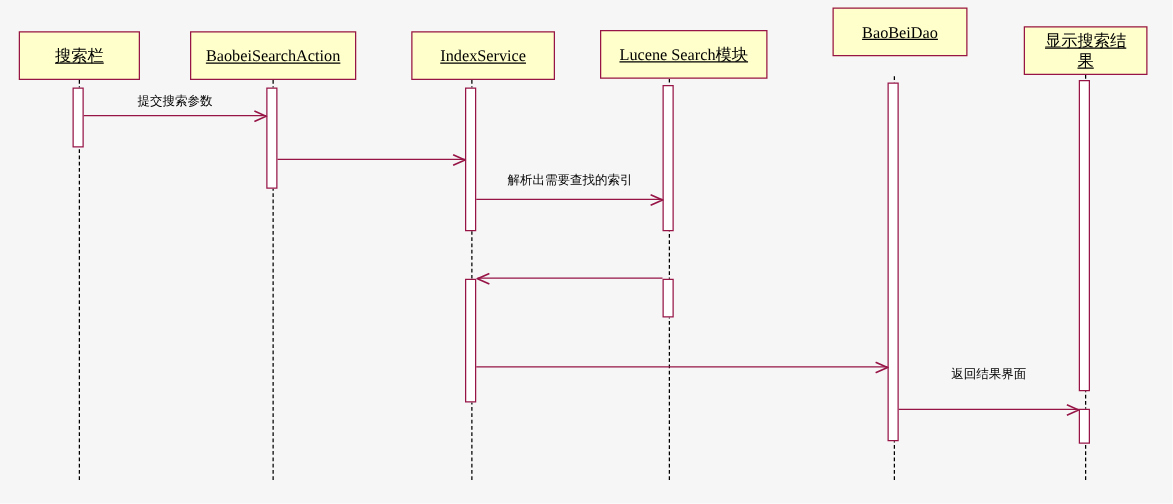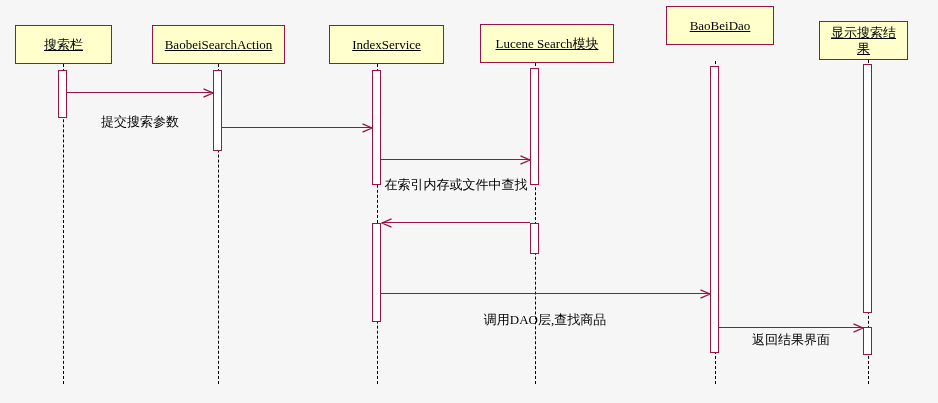--- a/index.html
+++ b/index.html
@@ -55,24 +55,23 @@
   
   .mline{
     position:absolute;height:0;
     border-top:1px solid var(--maroon);
     z-index:4;
   }
   .ah{position:absolute;z-index:5;}
   .mlabel{
     position:absolute;
     transform:translateX(-50%);
-    font-size:13px;line-height:16px;
+    font-size:10px;line-height:16px;
     white-space:nowrap;
     z-index:5;
-    margin-top:40px;
   }
 </style>
 </head>
 <body>
 
 <div class="canvas">
 
   <div class="lifeline" style="left:63px;top:64px;height:320px"></div>
   <div class="lifeline" style="left:218px;top:64px;height:320px"></div>
   <div class="lifeline" style="left:377px;top:64px;height:320px"></div>
@@ -88,21 +87,21 @@
   </div>
   <div class="pbox" style="left:329px;top:25px;width:115px;height:39px">
     <span class="pname">IndexService</span>
   </div>
   <div class="pbox" style="left:480px;top:24px;width:134px;height:39px">
     <span class="pname">Lucene Search模块</span>
   </div>
   <div class="pbox" style="left:666px;top:6px;width:108px;height:39px">
     <span class="pname">BaoBeiDao</span>
   </div>
-  <div class="pbox" style="left:819px;top:21px;width:89px;height:39px">
+  <div class="pbox" style="left:819px;top:21px;width:99px;height:39px">
     <span class="pname wrap2">显示搜索结果</span>
   </div>
 
   <div class="act" style="left:58px;top:70px;height:48px"></div>
   <div class="act" style="left:213px;top:70px;height:81px"></div>
   <div class="act" style="left:372px;top:70px;height:115px"></div>
   <div class="act" style="left:372px;top:223px;height:99px"></div>
   <div class="act" style="left:530px;top:68px;height:117px"></div>
   <div class="act" style="left:530px;top:223px;height:31px"></div>
   <div class="act" style="left:710px;top:66px;height:287px"></div>
@@ -117,32 +116,31 @@
 
   <div class="mline" style="left:222px;top:127px;width:150px"></div>
   <svg class="ah" style="left:361px;top:123px" width="12" height="10">
     <path d="M1.5 0.8 L11 5 L1.5 9.2" fill="none" stroke="#961446" stroke-width="1.3"></path>
   </svg>
 
   <div class="mline" style="left:381px;top:159px;width:149px"></div>
   <svg class="ah" style="left:519px;top:155px" width="12" height="10">
     <path d="M1.5 0.8 L11 5 L1.5 9.2" fill="none" stroke="#961446" stroke-width="1.3"></path>
   </svg>
-  <div class="mlabel" style="left:456px;top:137px">在索引内存或文件中查找</div>
+  <div class="mlabel" style="left:456px;top:137px">解析出需要查找的索引</div>
 
   <div class="mline" style="left:382px;top:222px;width:148px"></div>
   <svg class="ah" style="left:381px;top:218px" width="12" height="10">
     <path d="M10.5 0.8 L1 5 L10.5 9.2" fill="none" stroke="#961446" stroke-width="1.3"></path>
   </svg>
 
   <div class="mline" style="left:381px;top:293px;width:329px"></div>
   <svg class="ah" style="left:699px;top:289px" width="12" height="10">
     <path d="M1.5 0.8 L11 5 L1.5 9.2" fill="none" stroke="#961446" stroke-width="1.3"></path>
   </svg>
-  <div class="mlabel" style="left:545px;top:272px">调用DAO层,查找商品</div>
 
   <div class="mline" style="left:719px;top:327px;width:144px"></div>
   <svg class="ah" style="left:852px;top:323px" width="12" height="10">
     <path d="M1.5 0.8 L11 5 L1.5 9.2" fill="none" stroke="#961446" stroke-width="1.3"></path>
   </svg>
   <div class="mlabel" style="left:791px;top:292px">返回结果界面</div>
 
 </div>
 
 </body></html>

